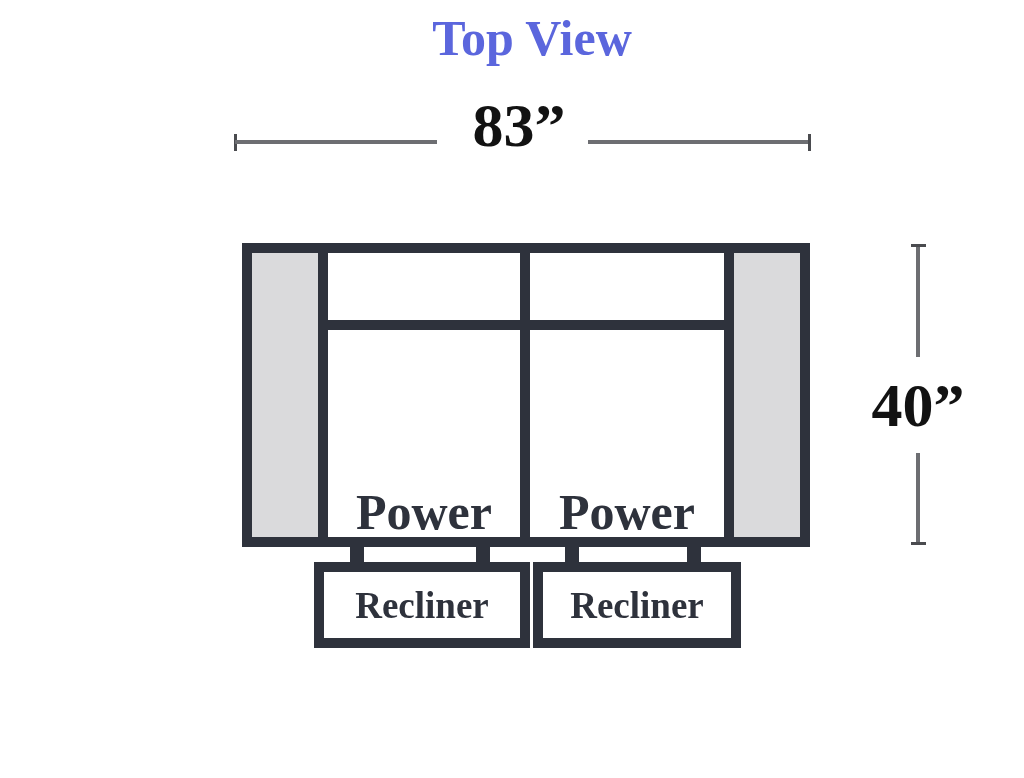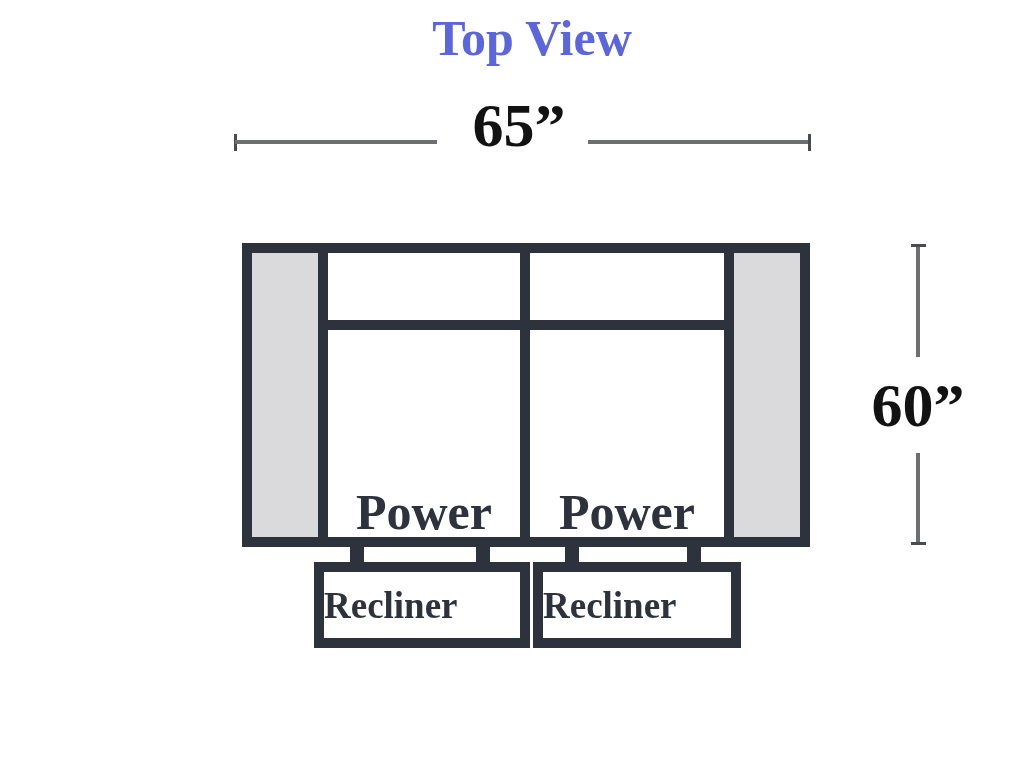--- a/index.html
+++ b/index.html
@@ -67,42 +67,42 @@
   .seat-label.right{left:278px;width:194px;}
   
   .stub{top:546px;width:14px;height:18px;background:var(--outline-dark);}
   .stub.s1{left:350px;}
   .stub.s2{left:476px;}
   .stub.s3{left:565px;}
   .stub.s4{left:687px;}
   .recliner-box{
     top:562px;height:86px;border:10px solid var(--outline-dark);
     background:#fff;box-sizing:border-box;
-    display:flex;align-items:center;justify-content:flex-start;
+    display:flex;align-items:center;justify-content:center;
     font-size:37px;font-weight:bold;color:var(--outline-dark);line-height:1;
   }
   .recliner-box.left{left:314px;width:216px;}
   .recliner-box.right{left:533px;width:208px;}
 </style>
 </head>
 <body>
 
 <div class="canvas">
 
   <div class="abs page-title">Top View</div>
 
   <div class="abs vtick left"></div>
   <div class="abs hseg left"></div>
-  <div class="abs dim-label width-label">65”</div>
+  <div class="abs dim-label width-label">83”</div>
   <div class="abs hseg right"></div>
   <div class="abs vtick right"></div>
 
   <div class="abs htick top"></div>
   <div class="abs vseg top"></div>
-  <div class="abs dim-label height-label">60”</div>
+  <div class="abs dim-label height-label">40”</div>
   <div class="abs vseg bottom"></div>
   <div class="abs htick bottom"></div>
 
   <div class="abs sofa">
     <div class="armrest left"></div>
     <div class="armrest right"></div>
     <div class="center-divider"></div>
     <div class="backrest-line"></div>
     <div class="seat-label left">Power</div>
     <div class="seat-label right">Power</div>

